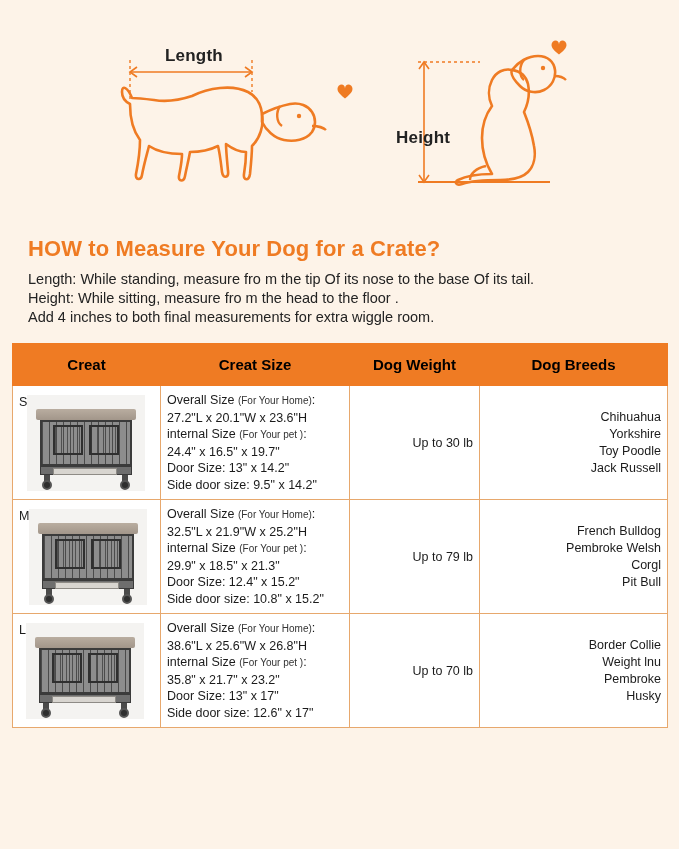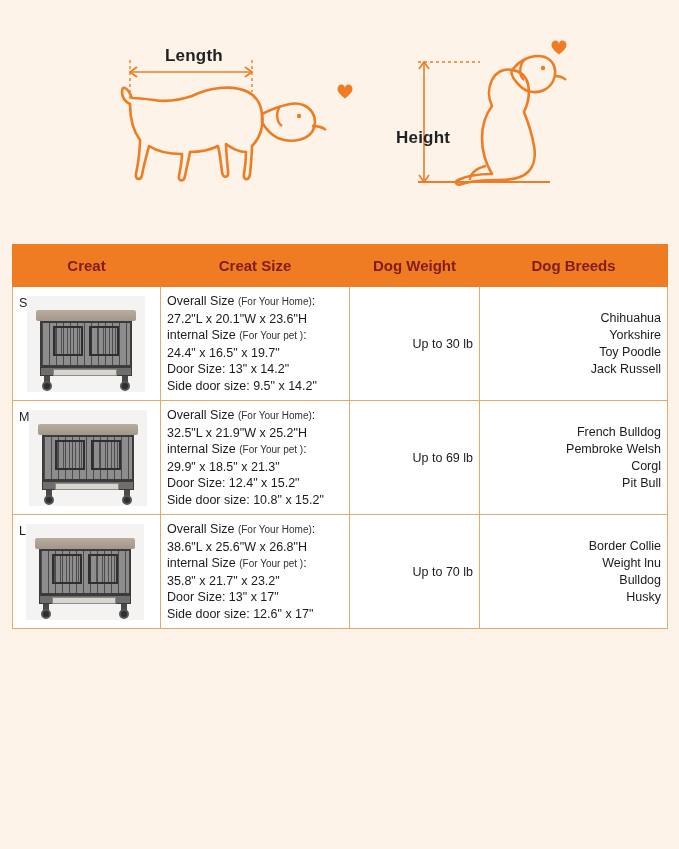--- a/index.html
+++ b/index.html
@@ -53,21 +53,21 @@
   
   table.crate {
     border-collapse: collapse;
     margin: 16px 12px 0 12px;
     width: 655px;
     table-layout: fixed;
     background: #fff;
   }
   table.crate th {
     background: #ef7b23;
-    color: #7f1d1d;
+    color: #000000;
     font-size: 15px;
     font-weight: bold;
     padding: 12px 4px;
     border: 1px solid #ef7b23;
     text-align: center;
   }
   table.crate td {
     border: 1px solid #e7a86d;
     vertical-align: middle;
     font-size: 12.5px;
@@ -228,20 +228,26 @@
         <g transform="translate(150,0) scale(0.9)">
           <path d="M10 16 C2 10 0 6 3 2 C6 -1 10 1 10 5 C10 1 14 -1 17 2 C20 6 18 10 10 16 Z" fill="#ef7b23"></path>
         </g>
       </svg>
     </div>
 
     <div class="label-length">Length</div>
     <div class="label-height">Height</div>
   </div>
 
+  <div class="headline">HOW to Measure Your Dog for a Crate?</div>
+  <div class="sub">
+    <div>Length: While standing, measure fro m the tip Of its nose to the base Of its tail.</div>
+    <div>Height: While sitting, measure fro m the head to the floor .</div>
+    <div>Add 4 inches to both final measurements for extra wiggle room.</div>
+  </div>
 
   <table class="crate">
     <colgroup>
       <col style="width:148px">
       <col style="width:189px">
       <col style="width:130px">
       <col style="width:188px">
     </colgroup>
     <thead>
       <tr>
@@ -319,21 +325,21 @@
           </div>
           <div>32.5"L x 21.9"W x 25.2"H</div>
           <div class="lbl">
             <span>internal Size</span>
             <span class="tiny">(For Your pet )</span>:
           </div>
           <div>29.9" x 18.5" x 21.3"</div>
           <div>Door Size: 12.4" x 15.2"</div>
           <div>Side door size: 10.8" x 15.2"</div>
         </td>
-        <td class="weight">Up to 69 lb</td>
+        <td class="weight">Up to 79 lb</td>
         <td class="breeds">
           <div>French Bulldog</div>
           <div>Pembroke Welsh</div>
           <div>Corgl</div>
           <div>Pit Bull</div>
         </td>
       </tr>
 
       <tr>
         <td class="img-cell">
@@ -364,20 +370,20 @@
             <span class="tiny">(For Your pet )</span>:
           </div>
           <div>35.8" x 21.7" x 23.2"</div>
           <div>Door Size: 13" x 17"</div>
           <div>Side door size: 12.6" x 17"</div>
         </td>
         <td class="weight">Up to 70 lb</td>
         <td class="breeds">
           <div>Border Collie</div>
           <div>Weight lnu</div>
-          <div>Bulldog</div>
+          <div>Pembroke</div>
           <div>Husky</div>
         </td>
       </tr>
     </tbody>
   </table>
 
 </div>
 
 </body></html>

